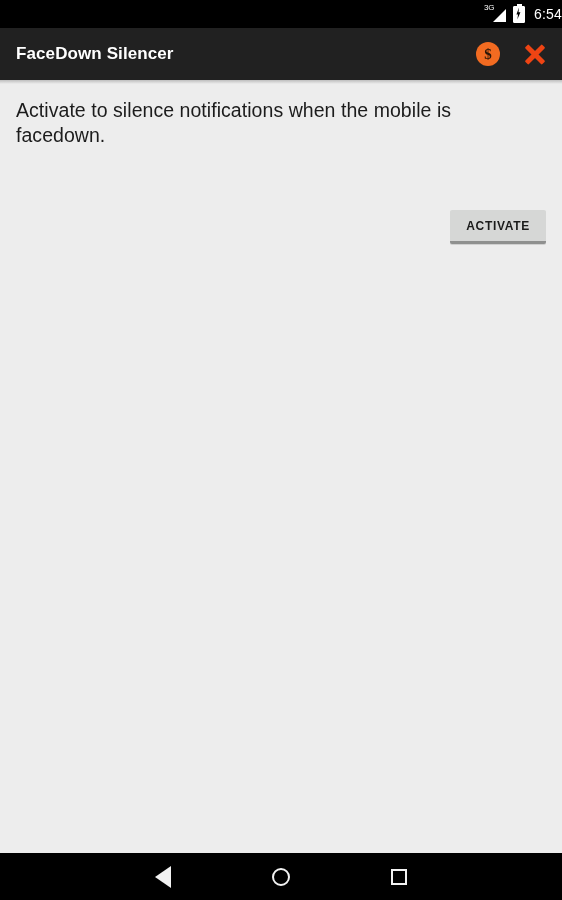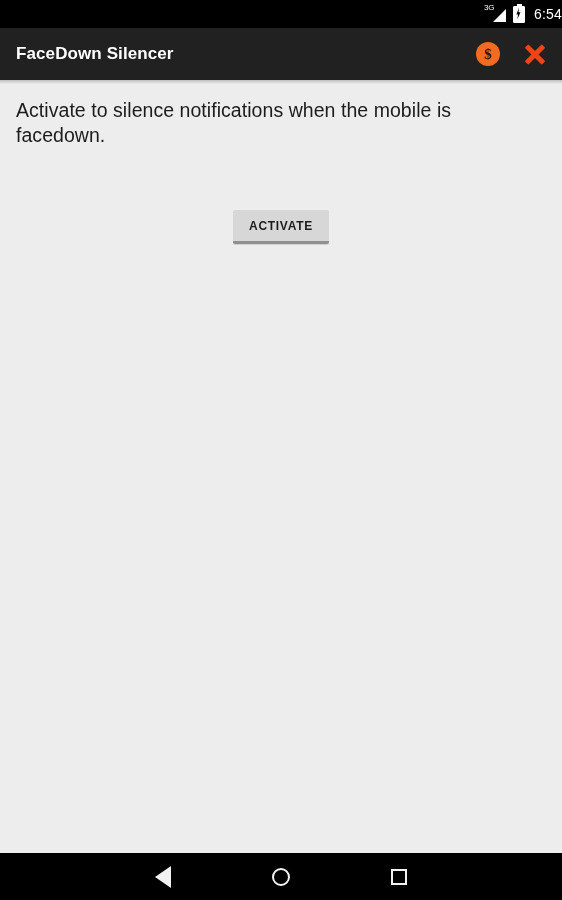--- a/index.html
+++ b/index.html
@@ -171,21 +171,21 @@
   .description {
     font-size: 19.5px;
     line-height: 25px;
     color: #1c1c1c;
     padding-top: 18px;
     max-width: 470px;
     letter-spacing: 0.05px;
   }
   .button-row {
     display: flex;
-    justify-content: center;
+    justify-content: flex-end;
     margin-top: 62px;
   }
   .activate-btn {
     background: #d6d7d6;
     border: none;
     border-bottom: 3px solid #8f908f;
     border-radius: 2px;
     padding: 9px 16px 8px 16px;
     min-width: 78px;
     font-size: 12px;

